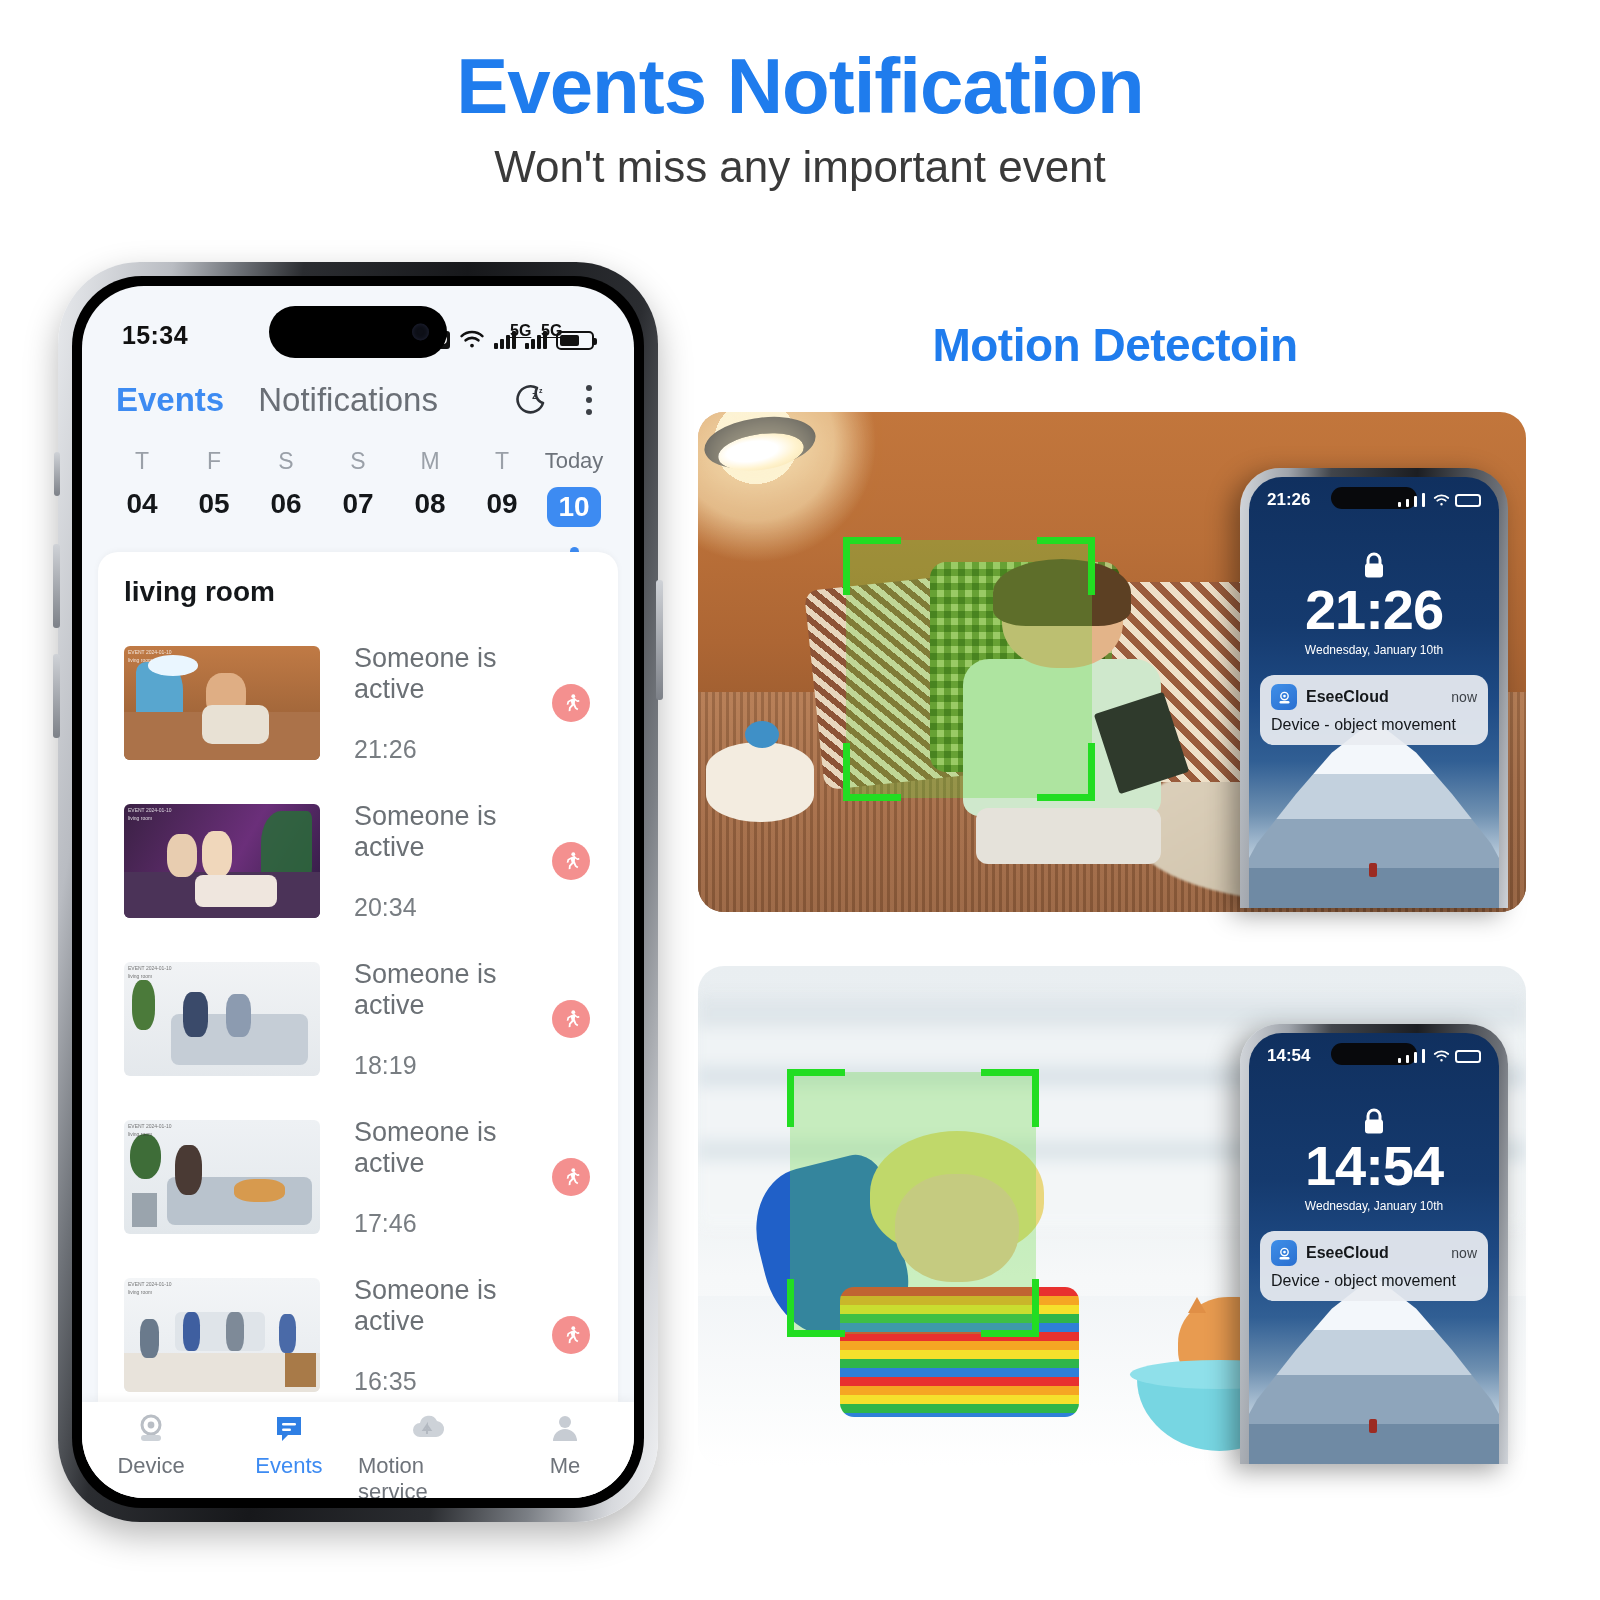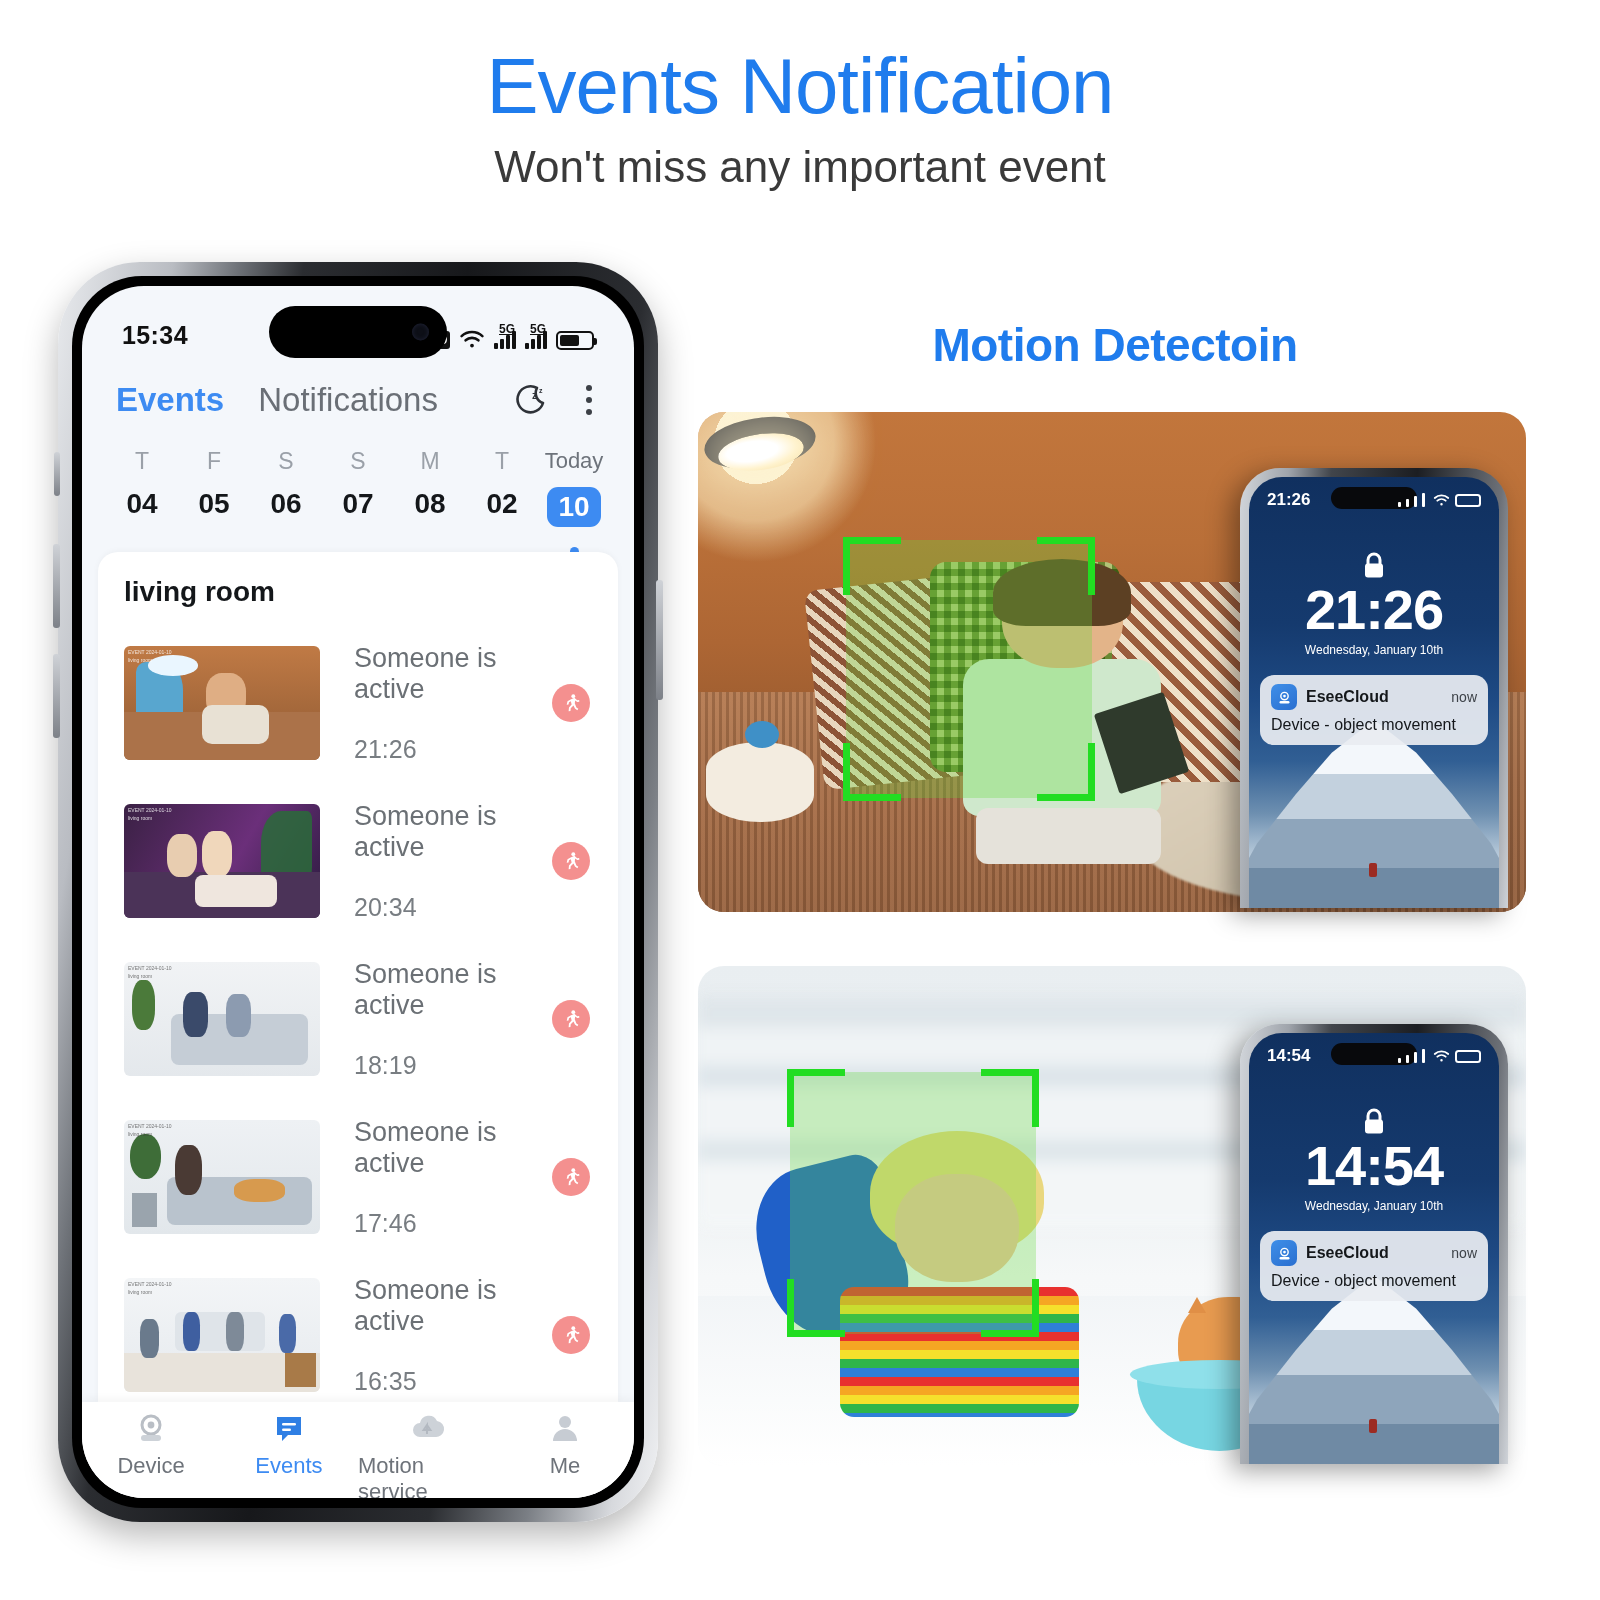--- a/index.html
+++ b/index.html
@@ -2,21 +2,21 @@
 <html><head>
 <meta charset="utf-8">
 <style>
   * { margin:0; padding:0; box-sizing:border-box; }
   html,body { width:1600px; height:1600px; background:#ffffff; }
   body { font-family:"Liberation Sans", sans-serif; position:relative; overflow:hidden; }
 
   
   .hero-title{
     position:absolute; left:0; top:46px; width:1600px; text-align:center;
-    font-size:78px; font-weight:normal; color:#1f7ced; letter-spacing:-1px;
+    font-size:78px; font-weight:bold; color:#1f7ced; letter-spacing:-1px;
     line-height:1.05;
   }
   .hero-sub{
     position:absolute; left:0; top:142px; width:1600px; text-align:center;
     font-size:44px; color:#3a3a3a; font-weight:400;
   }
   .motion-title{
     position:absolute; left:700px; top:318px; width:830px; text-align:center;
     font-size:46px; font-weight:bold; color:#1f7ced; letter-spacing:-0.5px;
   }
@@ -48,21 +48,21 @@
     position:absolute; left:0; top:22px; width:100%; height:42px;
     display:flex; align-items:flex-end; padding:0 40px;
   }
   .sb-time{ font-size:25px; font-weight:600; color:#111; letter-spacing:.4px; }
   .sb-right{ margin-left:auto; display:flex; align-items:center; gap:9px; }
   .hd-badge{
     font-size:12px; font-weight:bold; color:#fff; background:#111;
     border-radius:3px; padding:2px 3px 2px 4px; letter-spacing:-.5px;
   }
   .sig-group{ display:flex; align-items:flex-end; gap:2px; position:relative; }
-  .sig-group .lbl{ position:absolute; left:5px; top:-9px; font-size:12px; font-weight:bold; color:#111;text-decoration:underline; }
+  .sig-group .lbl{ position:absolute; left:16px; top:-9px; font-size:16px; font-weight:bold; color:#111;text-decoration:underline; }
   .bar{ width:4px; background:#111; border-radius:1px; }
   .b1{height:6px;} .b2{height:10px;} .b3{height:14px;} .b4{height:18px;}
   .battery{
     width:38px; height:19px; border:2.5px solid #111; border-radius:5px;
     position:relative; display:flex; align-items:center; padding:2px;
   }
   .battery::after{ content:""; position:absolute; right:-5px; top:5px; width:3px; height:7px; background:#111; border-radius:0 2px 2px 0; }
   .battery .fill{ height:100%; width:62%; background:#111; border-radius:2px; }
 
   .dynamic-island{
@@ -297,21 +297,21 @@
         <div class="dcell">
           <span class="dow">S</span>
           <span class="dnum">07</span>
         </div>
         <div class="dcell">
           <span class="dow">M</span>
           <span class="dnum">08</span>
         </div>
         <div class="dcell">
           <span class="dow">T</span>
-          <span class="dnum">02</span>
+          <span class="dnum">09</span>
         </div>
         <div class="dcell sel">
           <span class="dow today">Today</span>
           <span class="dnum">10</span>
           <span class="dot"></span>
         </div>
       </div>
 
       <div class="list-card">
         <div class="room-title">living room</div>

